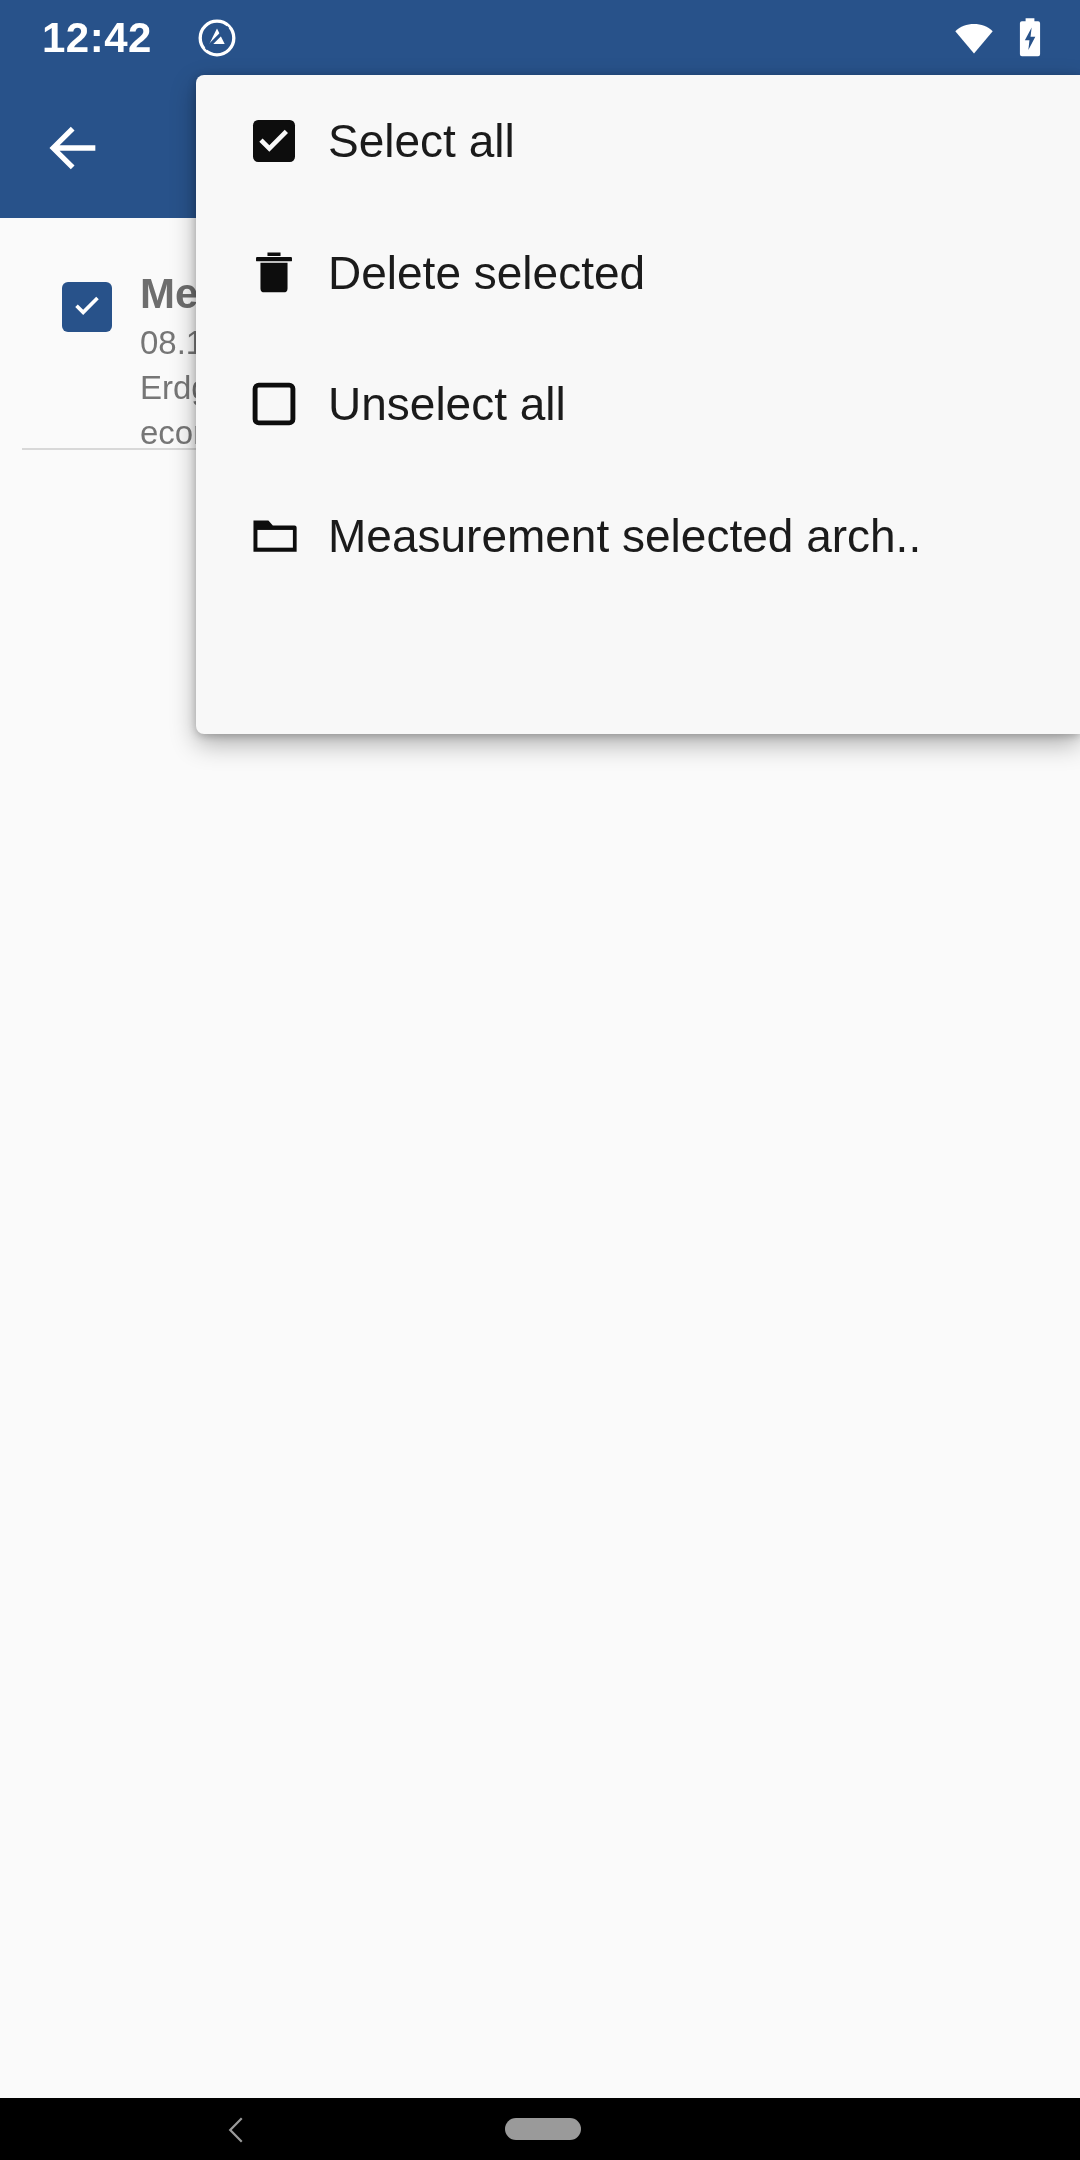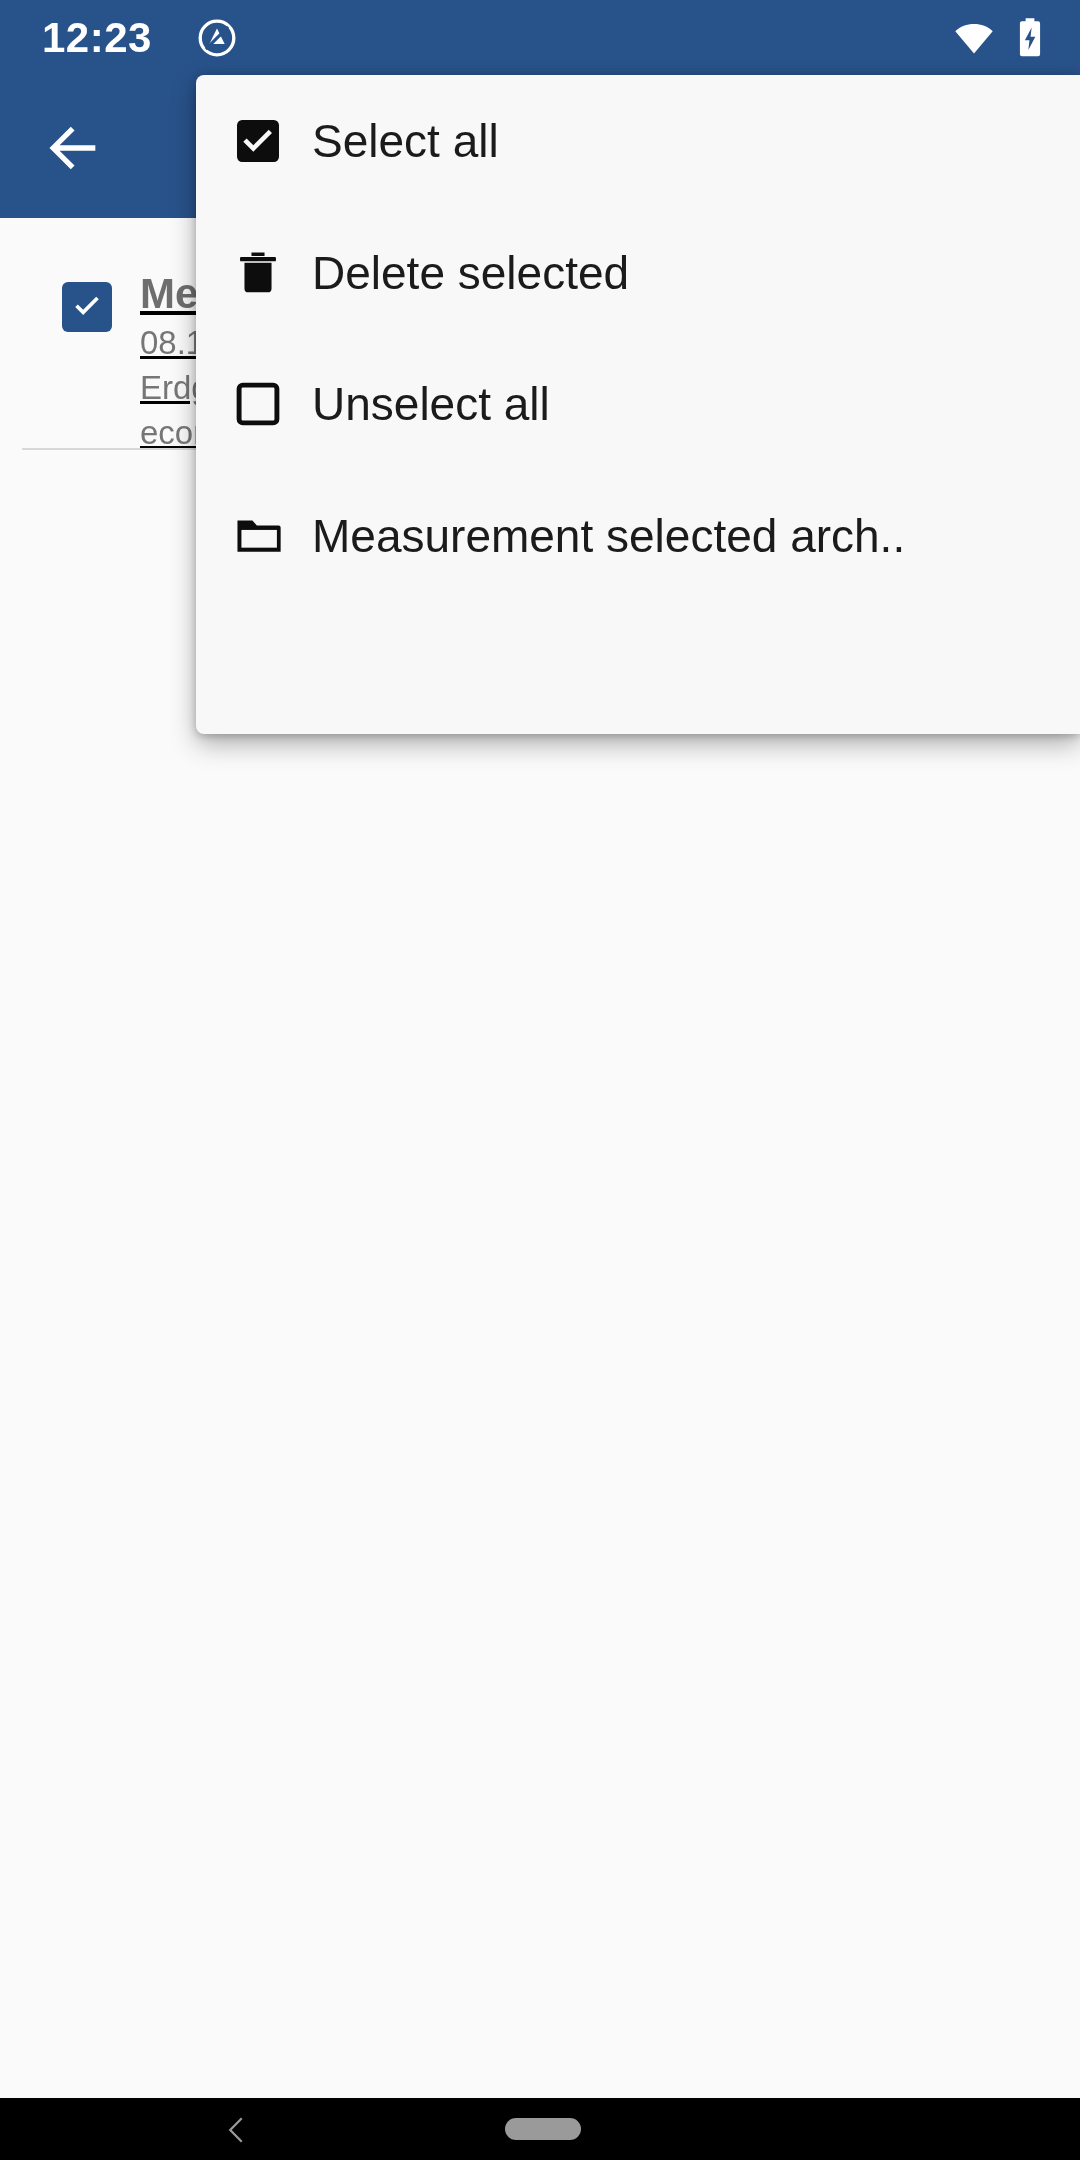--- a/index.html
+++ b/index.html
@@ -78,21 +78,20 @@
   }
 
   
   .content {
     position: absolute;
     top: 218px; left: 0;
     width: 984px;
     height: 1880px;
     background: #fafafa;
     z-index: 1;
-    text-decoration: underline;
   }
   .list-item {
     position: relative;
     width: 1080px;
     height: 230px;
     box-sizing: border-box;
     padding: 26px 24px 0 24px;
     display: flex;
     align-items: flex-start;
     background: #fafafa;
@@ -149,21 +148,21 @@
     border-bottom-left-radius: 8px;
     box-shadow: 0 10px 26px rgba(0,0,0,0.30), 0 2px 8px rgba(0,0,0,0.22);
     z-index: 10;
     overflow: hidden;
   }
   .menu-item {
     position: relative;
     height: 131.8px;
     display: flex;
     align-items: center;
-    padding-left: 34px;
+    padding-left: 50px;
     box-sizing: border-box;
   }
   .menu-icon {
     width: 56px;
     height: 56px;
     flex: 0 0 auto;
     display: flex;
     align-items: center;
     justify-content: center;
   }
@@ -206,21 +205,21 @@
     border-radius: 11px;
     background: #9a9a9a;
   }
 </style>
 </head>
 <body>
 
 <div id="phone">
 
   <div class="statusbar">
-    <div class="status-time">12:23</div>
+    <div class="status-time">12:42</div>
 
     <div class="status-dnd">
       <svg width="42" height="42" viewBox="0 0 24 24">
         <circle cx="12" cy="12" r="9.6" fill="none" stroke="#ffffff" stroke-width="1.9"></circle>
         <path d="M12 6.6 L16.4 15.4 L7.6 15.4 Z" fill="#ffffff"></path>
         <rect x="11.1" y="3" width="1.8" height="18" fill="#28528a" transform="rotate(45 12 12)"></rect>
       </svg>
     </div>
 
     <div class="status-right">

